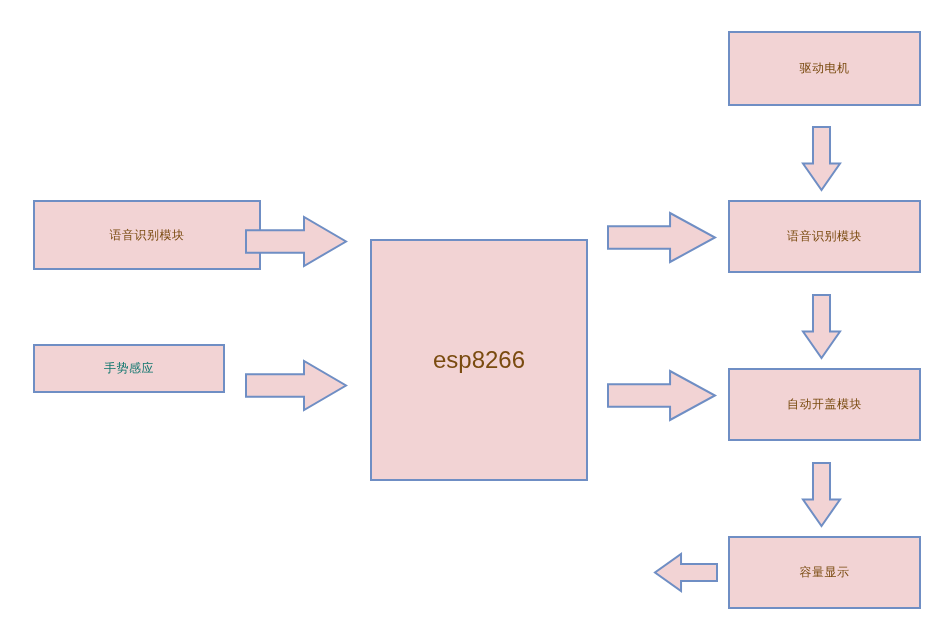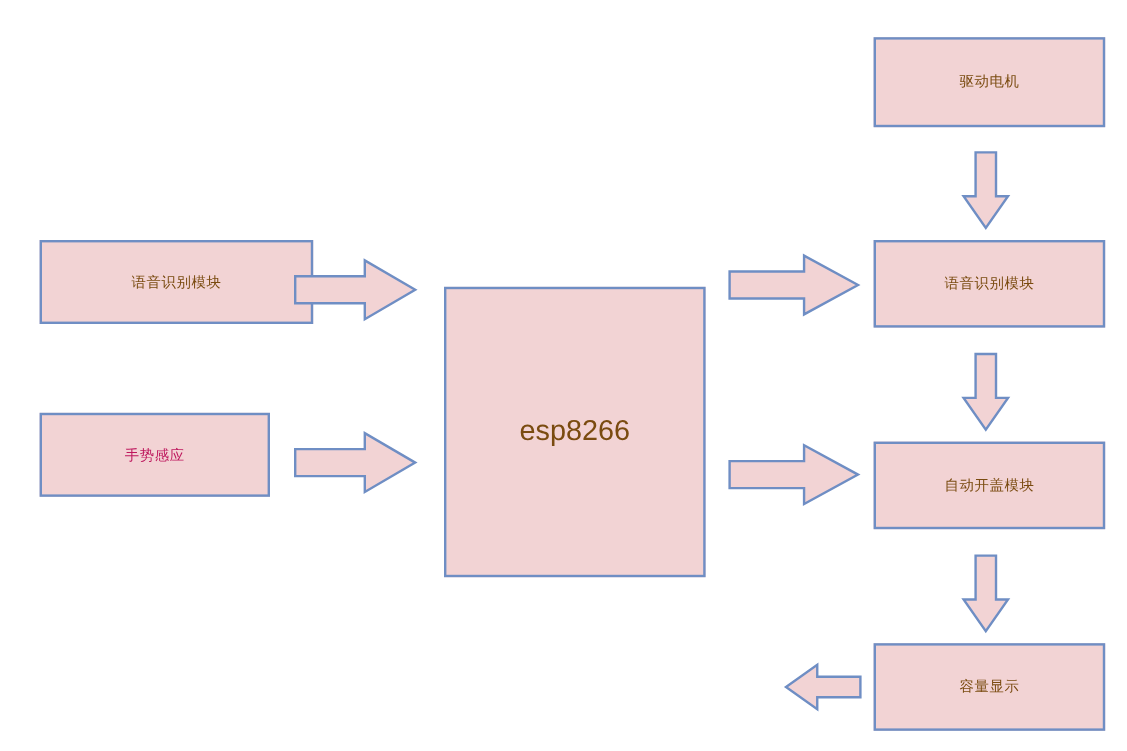--- a/index.html
+++ b/index.html
@@ -52,21 +52,21 @@
     stroke-linejoin: miter;
   }
 </style>
 </head>
 <body>
 
 <div id="canvas" style="width: 939px; height: 626px; background: rgb(255, 255, 255);">
     <div class="node" style="left: 33px; top: 200px; width: 228px; height: 70px; background: rgb(242, 211, 212); border-color: rgb(111, 142, 196); color: rgb(122, 75, 16);">
       <span>语音识别模块</span>
     </div>
-    <div class="node" style="left: 33px; top: 344px; width: 192px; height: 70px; background: rgb(242, 211, 212); border-color: rgb(111, 142, 196); color: #be185d;">
+    <div class="node" style="left: 33px; top: 344px; width: 192px; height: 49px; background: rgb(242, 211, 212); border-color: rgb(111, 142, 196); color: #0f766e;">
       <span>手势感应</span>
     </div>
     <div class="node big" style="left: 370px; top: 199px; width: 218px; height: 242px; background: rgb(242, 211, 212); border-color: rgb(111, 142, 196); color: rgb(122, 75, 16);">
       <span>esp8266</span>
     </div>
     <div class="node" style="left: 728px; top: 31px; width: 193px; height: 75px; background: rgb(242, 211, 212); border-color: rgb(111, 142, 196); color: rgb(122, 75, 16);">
       <span>驱动电机</span>
     </div>
     <div class="node" style="left: 728px; top: 200px; width: 193px; height: 73px; background: rgb(242, 211, 212); border-color: rgb(111, 142, 196); color: rgb(122, 75, 16);">
       <span>语音识别模块</span>

